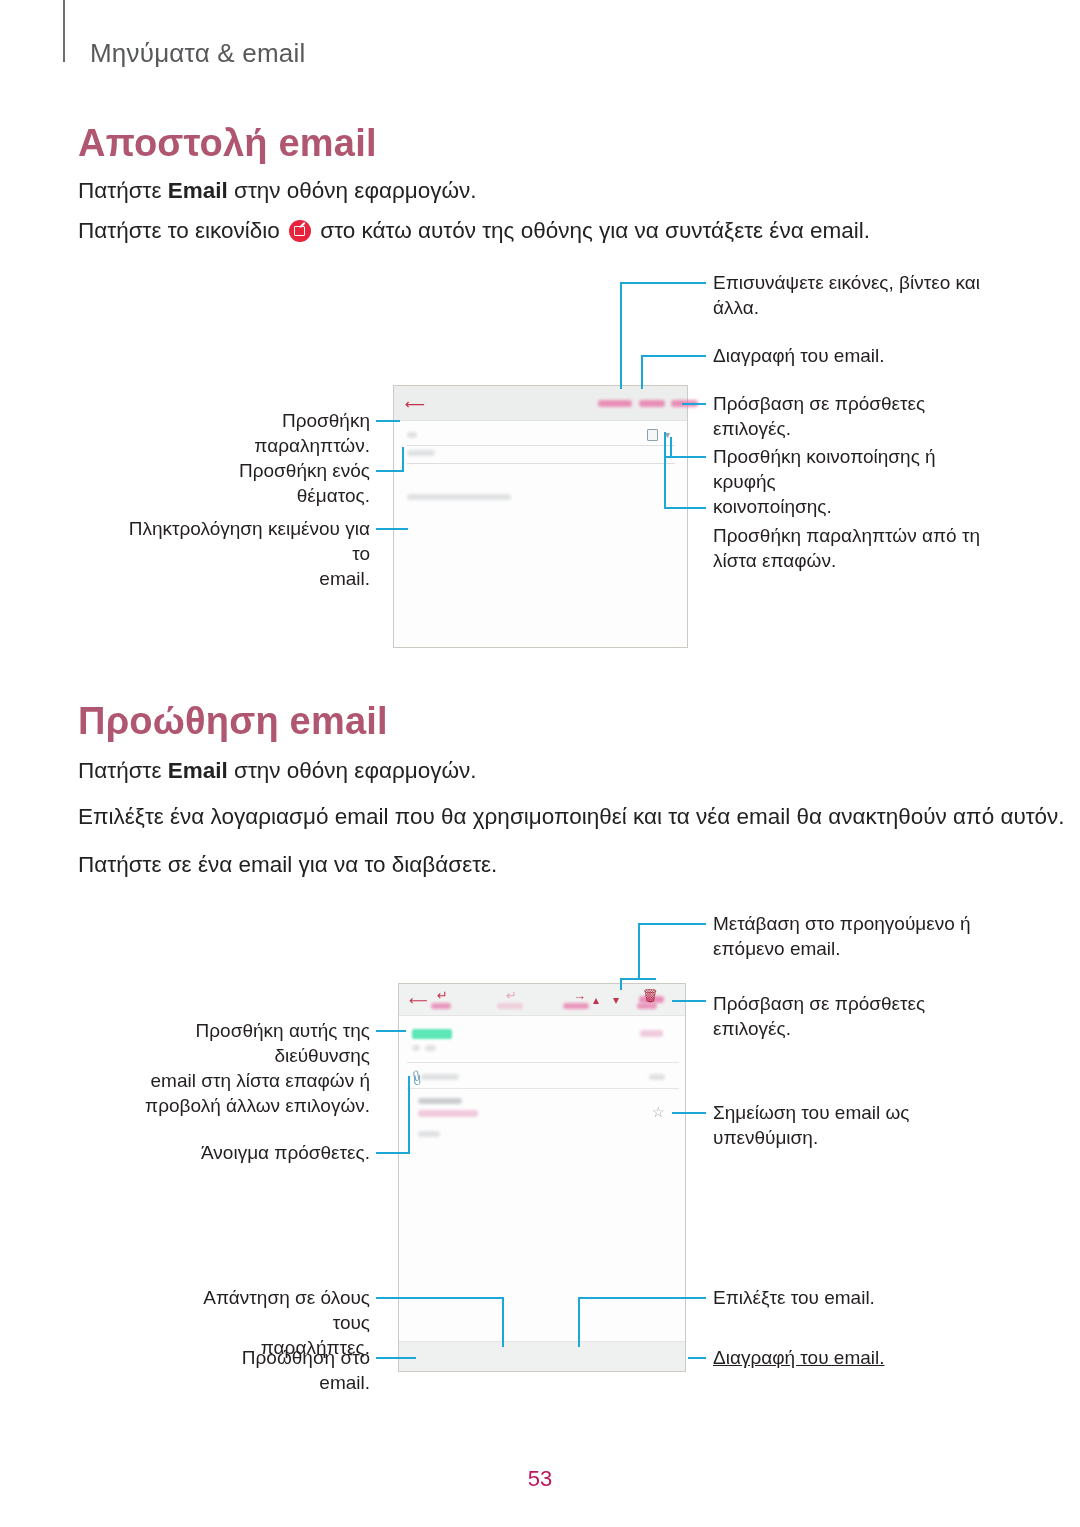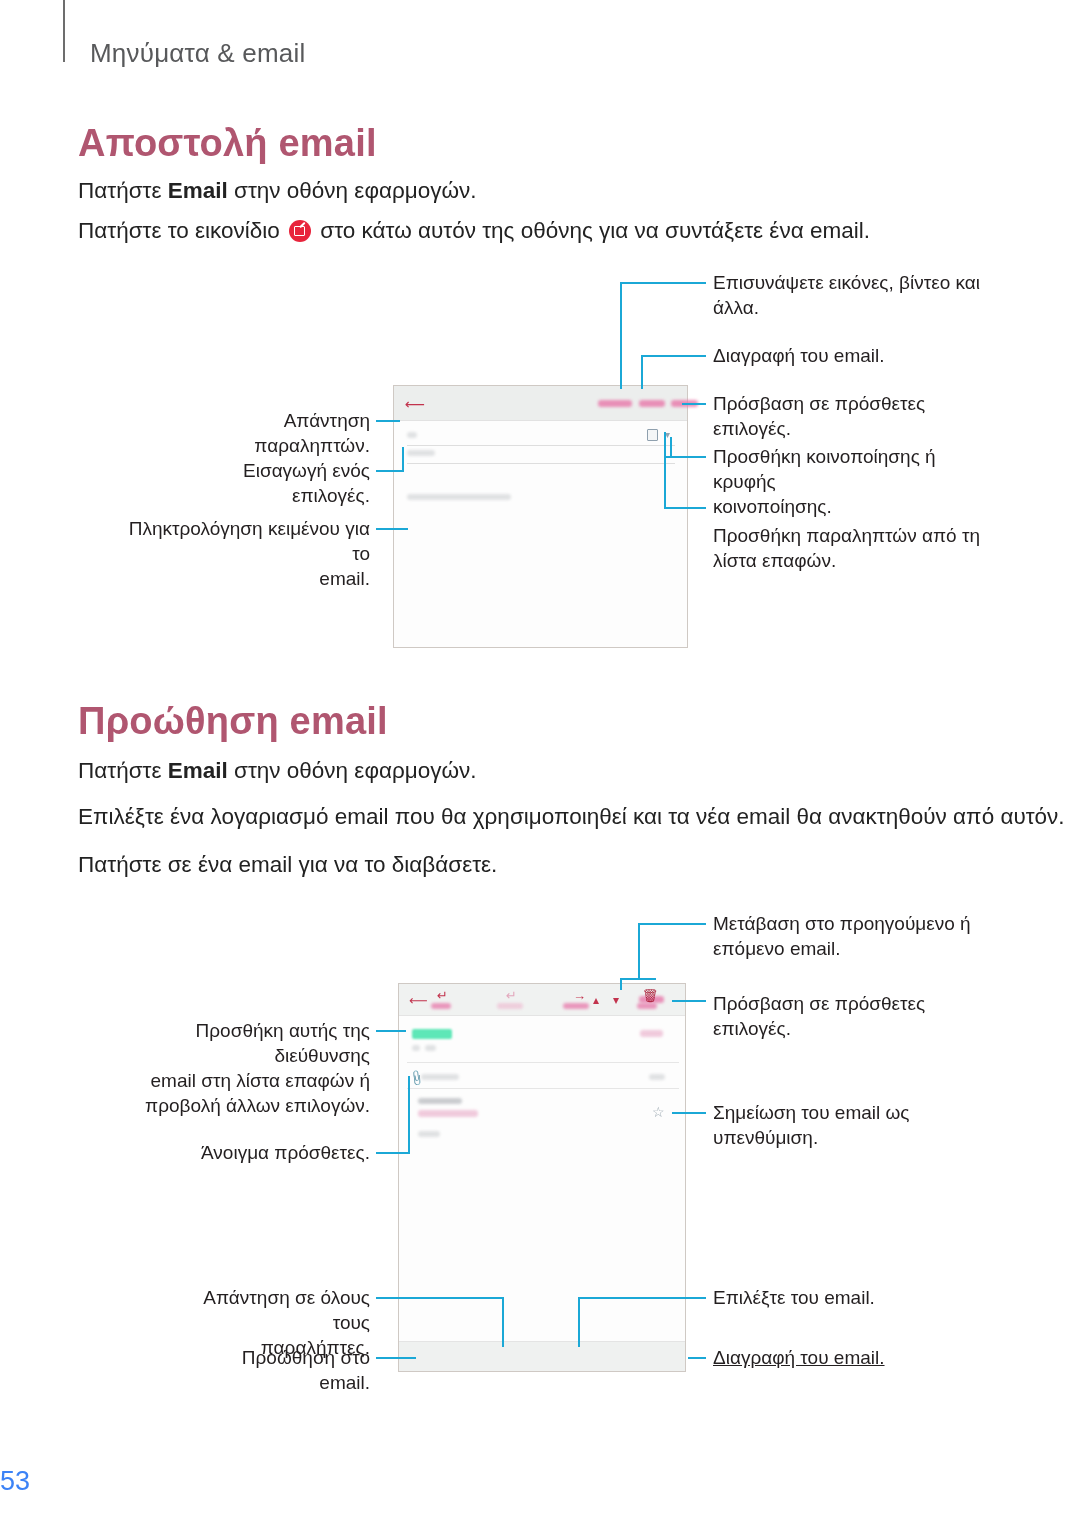--- a/index.html
+++ b/index.html
@@ -32,22 +32,23 @@
     font-size: 26px;
     color: #58595b;
     letter-spacing: .2px;
   }
 
   .page-number {
     position: absolute;
     left: 0;
     right: 0;
     top: 1466px;
-    font-size: 27px;
-    color: #3b82f6;
+    text-align: center;
+    font-size: 22px;
+    color: #be185d;
   }
 
   
   h1.sec-title {
     position: absolute;
     left: 78px;
     margin: 0;
     font-size: 38px;
     font-weight: bold;
     color: #b05670;
@@ -285,24 +286,24 @@
   <div class="f1-chip" style="left:253px; top:43px;"></div>
   <div class="f1-caret" style="left:271px; top:44px;">▾</div>
   <div class="f1-field-line" style="left:13px; top:59px; width:268px;"></div>
 
   <div class="blur-text faint" style="left:13px; top:64px; width:28px;"></div>
   <div class="f1-field-line" style="left:13px; top:77px; width:268px;"></div>
 
   <div class="blur-text faint" style="left:13px; top:108px; width:104px;"></div>
 </div>
 
-<div class="callout left" style="left:180px; top:408px; width:190px;">Απάντηση παραληπτών.</div>
+<div class="callout left" style="left:180px; top:408px; width:190px;">Προσθήκη παραληπτών.</div>
 <div class="ln h" style="left:376px; top:420px; width:24px;"></div>
 
-<div class="callout left" style="left:180px; top:458px; width:190px;">Εισαγωγή ενός επιλογές.</div>
+<div class="callout left" style="left:180px; top:458px; width:190px;">Προσθήκη ενός θέματος.</div>
 <div class="ln h" style="left:376px; top:470px; width:28px;"></div>
 <div class="ln v" style="left:402px; top:447px; height:25px;"></div>
 
 <div class="callout left" style="left:128px; top:516px; width:242px;">Πληκτρολόγηση κειμένου για το<br>email.</div>
 <div class="ln h" style="left:376px; top:528px; width:32px;"></div>
 
 <div class="callout right" style="left:713px; top:270px; width:270px;">Επισυνάψετε εικόνες, βίντεο και<br>άλλα.</div>
 <div class="ln h" style="left:620px; top:282px; width:86px;"></div>
 <div class="ln v" style="left:620px; top:282px; height:107px;"></div>
 

